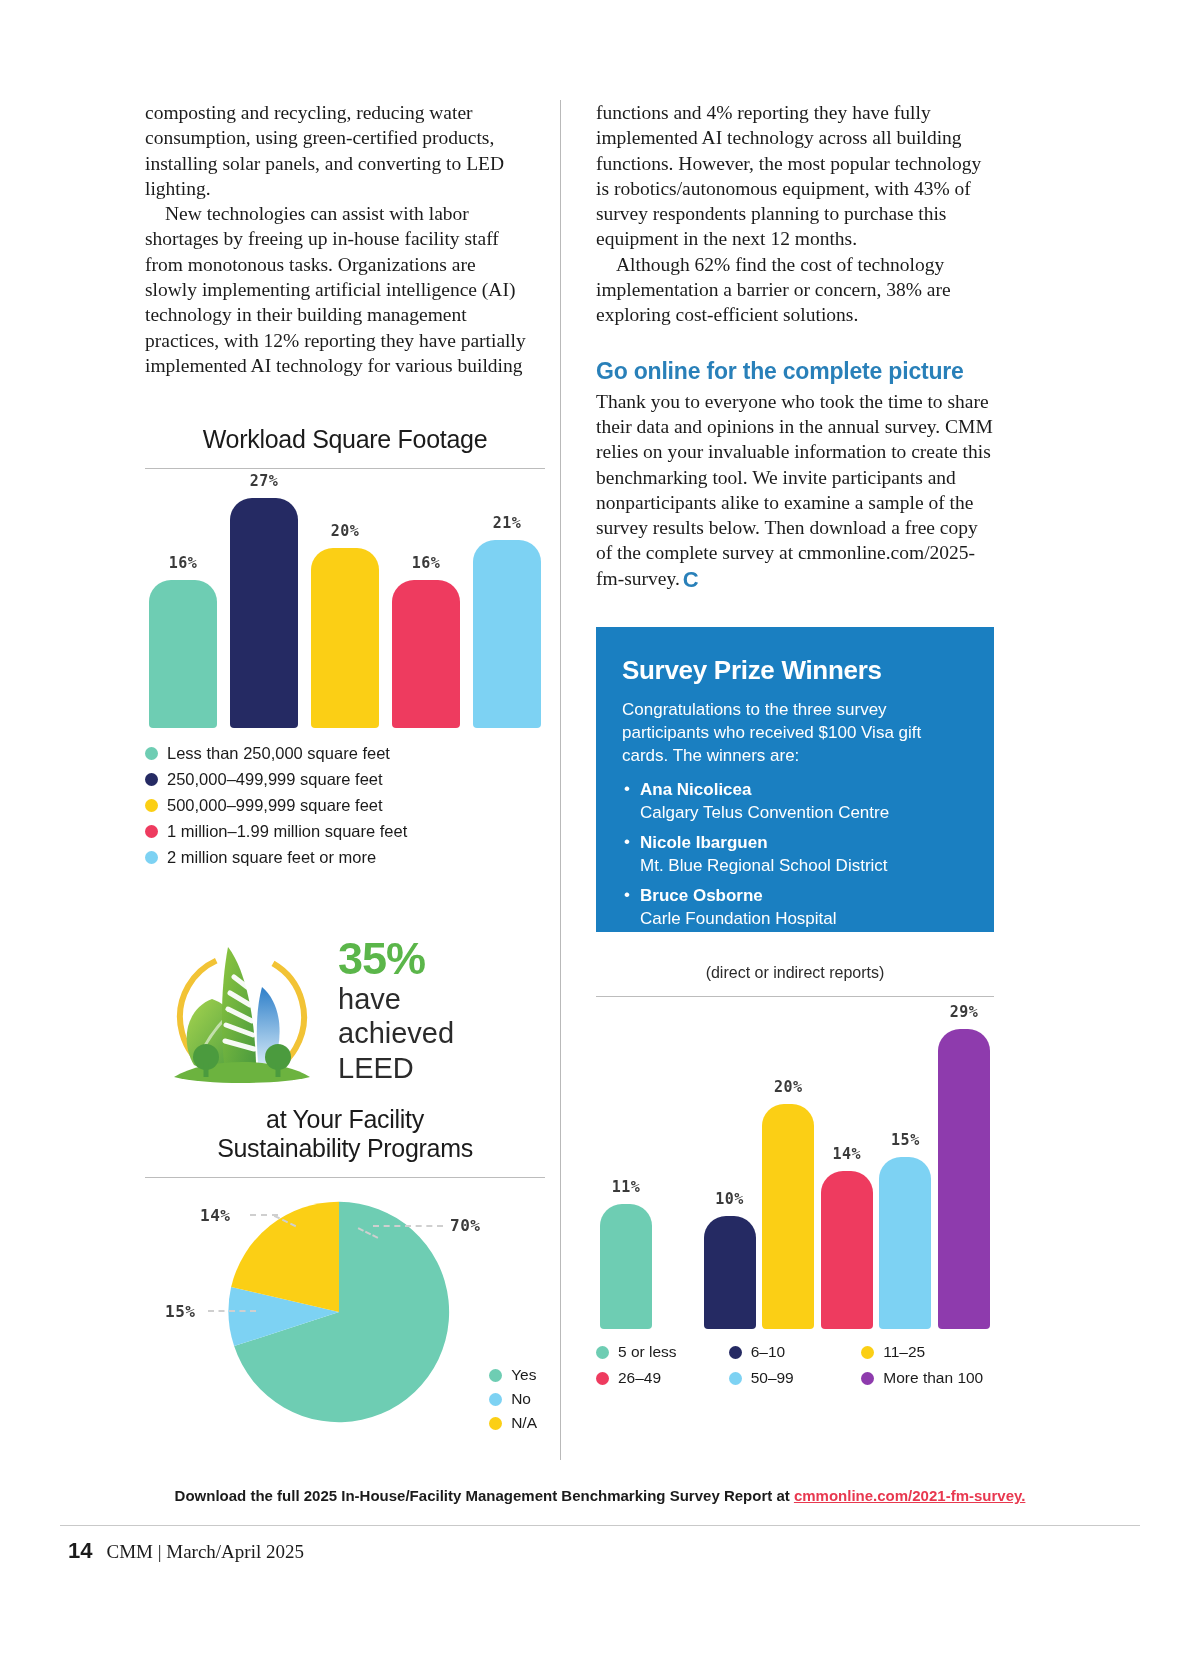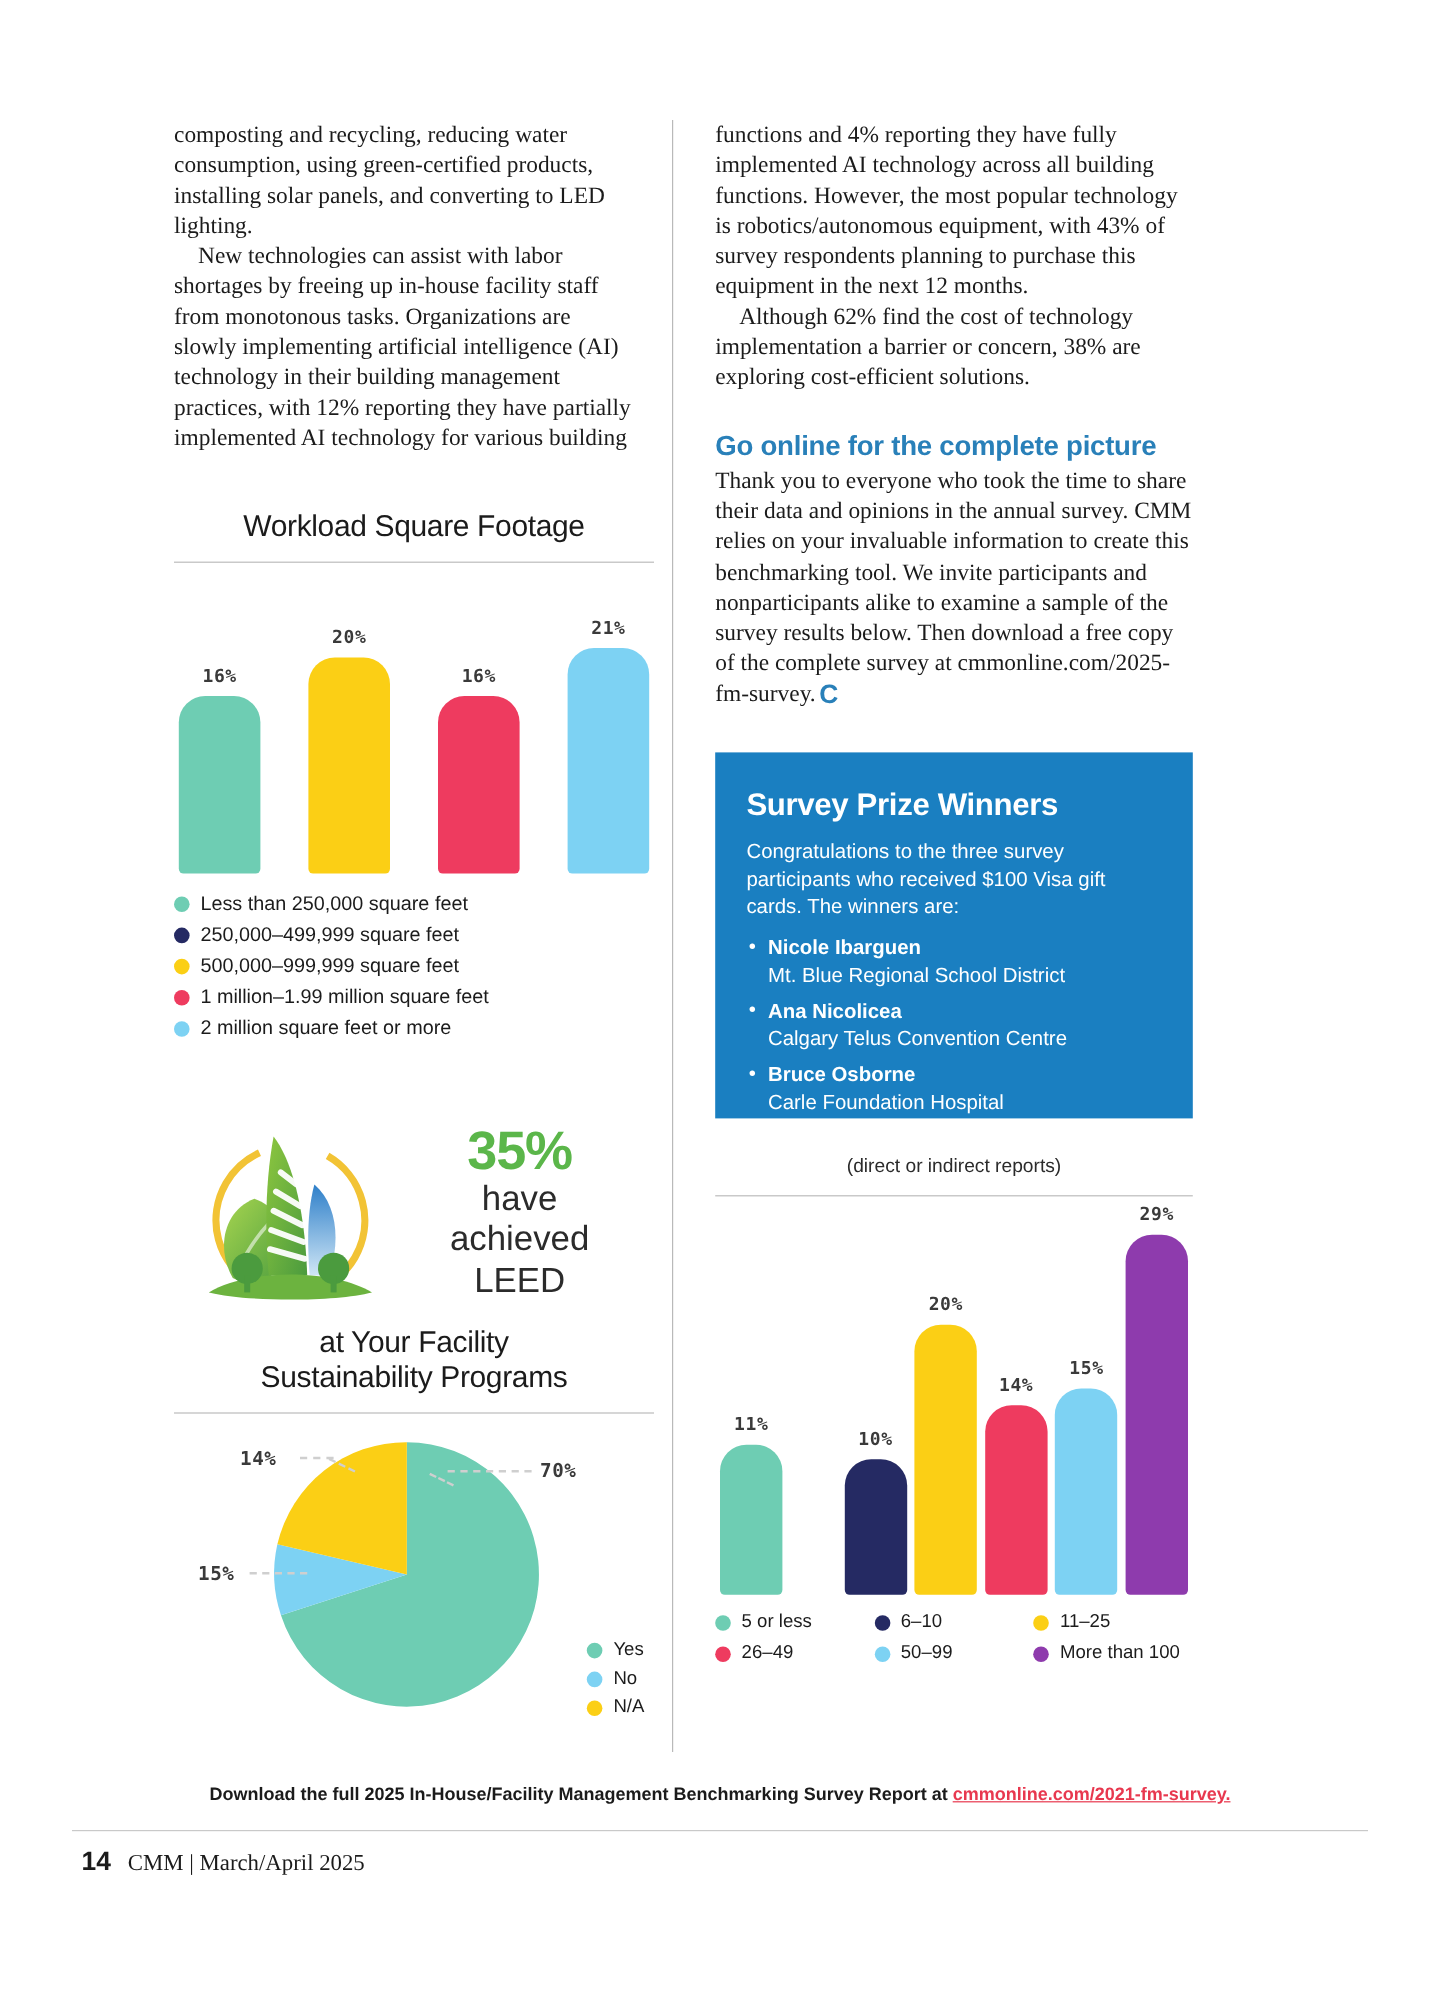--- a/index.html
+++ b/index.html
@@ -143,21 +143,20 @@
     left: 150px;
     top: 925px;
     width: 390px;
     height: 170px;
     display: flex;
     align-items: center;
   }
   .leed-icon { width: 180px; height: 170px; flex: 0 0 180px; }
   .leed-text {
     margin-left: 8px;
-    text-align: center;
     width: 190px;
   }
   .leed-pct {
     font-family: "Liberation Sans", sans-serif;
     font-size: 45px;
     font-weight: 700;
     color: #5bb64a;
     line-height: 1;
     letter-spacing: -1px;
   }
@@ -309,20 +308,24 @@
   </div>
 
   <div style="position:absolute; left:145px; top:425px; width:400px;">
     <div class="chart-title">Workload Square Footage</div>
     <div class="chart-rule"></div>
 
     <div class="bars" style="height:235px; margin-top:24px; padding:0 4px;">
       <div class="bar-wrap" style="width:68px;">
         <div class="bar-label">16%</div>
         <div class="bar" style="height:148px; background:#6ecdb3;"></div>
+      </div>
+      <div class="bar-wrap" style="width:68px;">
+        <div class="bar-label">27%</div>
+        <div class="bar" style="height:230px; background:#252a63;"></div>
       </div>
       <div class="bar-wrap" style="width:68px;">
         <div class="bar-label">20%</div>
         <div class="bar" style="height:180px; background:#fbcf15;"></div>
       </div>
       <div class="bar-wrap" style="width:68px;">
         <div class="bar-label">16%</div>
         <div class="bar" style="height:148px; background:#ee3b5f;"></div>
       </div>
       <div class="bar-wrap" style="width:68px;">
@@ -447,26 +450,26 @@
         </div>
       </div>
     </div>
   </div>
 
   <div class="prize-box">
     <div class="prize-title">Survey Prize Winners</div>
     <div class="prize-intro">Congratulations to the three survey participants who received $100 Visa gift cards. The winners are:</div>
     <ul class="prize-list">
       <li class="prize-item">
+        <span class="prize-name">Ana Nicolicea</span>
+        <span class="prize-org">Calgary Telus Convention Centre</span>
+      </li>
+      <li class="prize-item">
         <span class="prize-name">Nicole Ibarguen</span>
         <span class="prize-org">Mt. Blue Regional School District</span>
-      </li>
-      <li class="prize-item">
-        <span class="prize-name">Ana Nicolicea</span>
-        <span class="prize-org">Calgary Telus Convention Centre</span>
       </li>
       <li class="prize-item">
         <span class="prize-name">Bruce Osborne</span>
         <span class="prize-org">Carle Foundation Hospital</span>
       </li>
     </ul>
   </div>
 
   <div style="position:absolute; left:596px; top:962px; width:398px;">
     <div class="chart-subtitle">(direct or indirect reports)</div>

